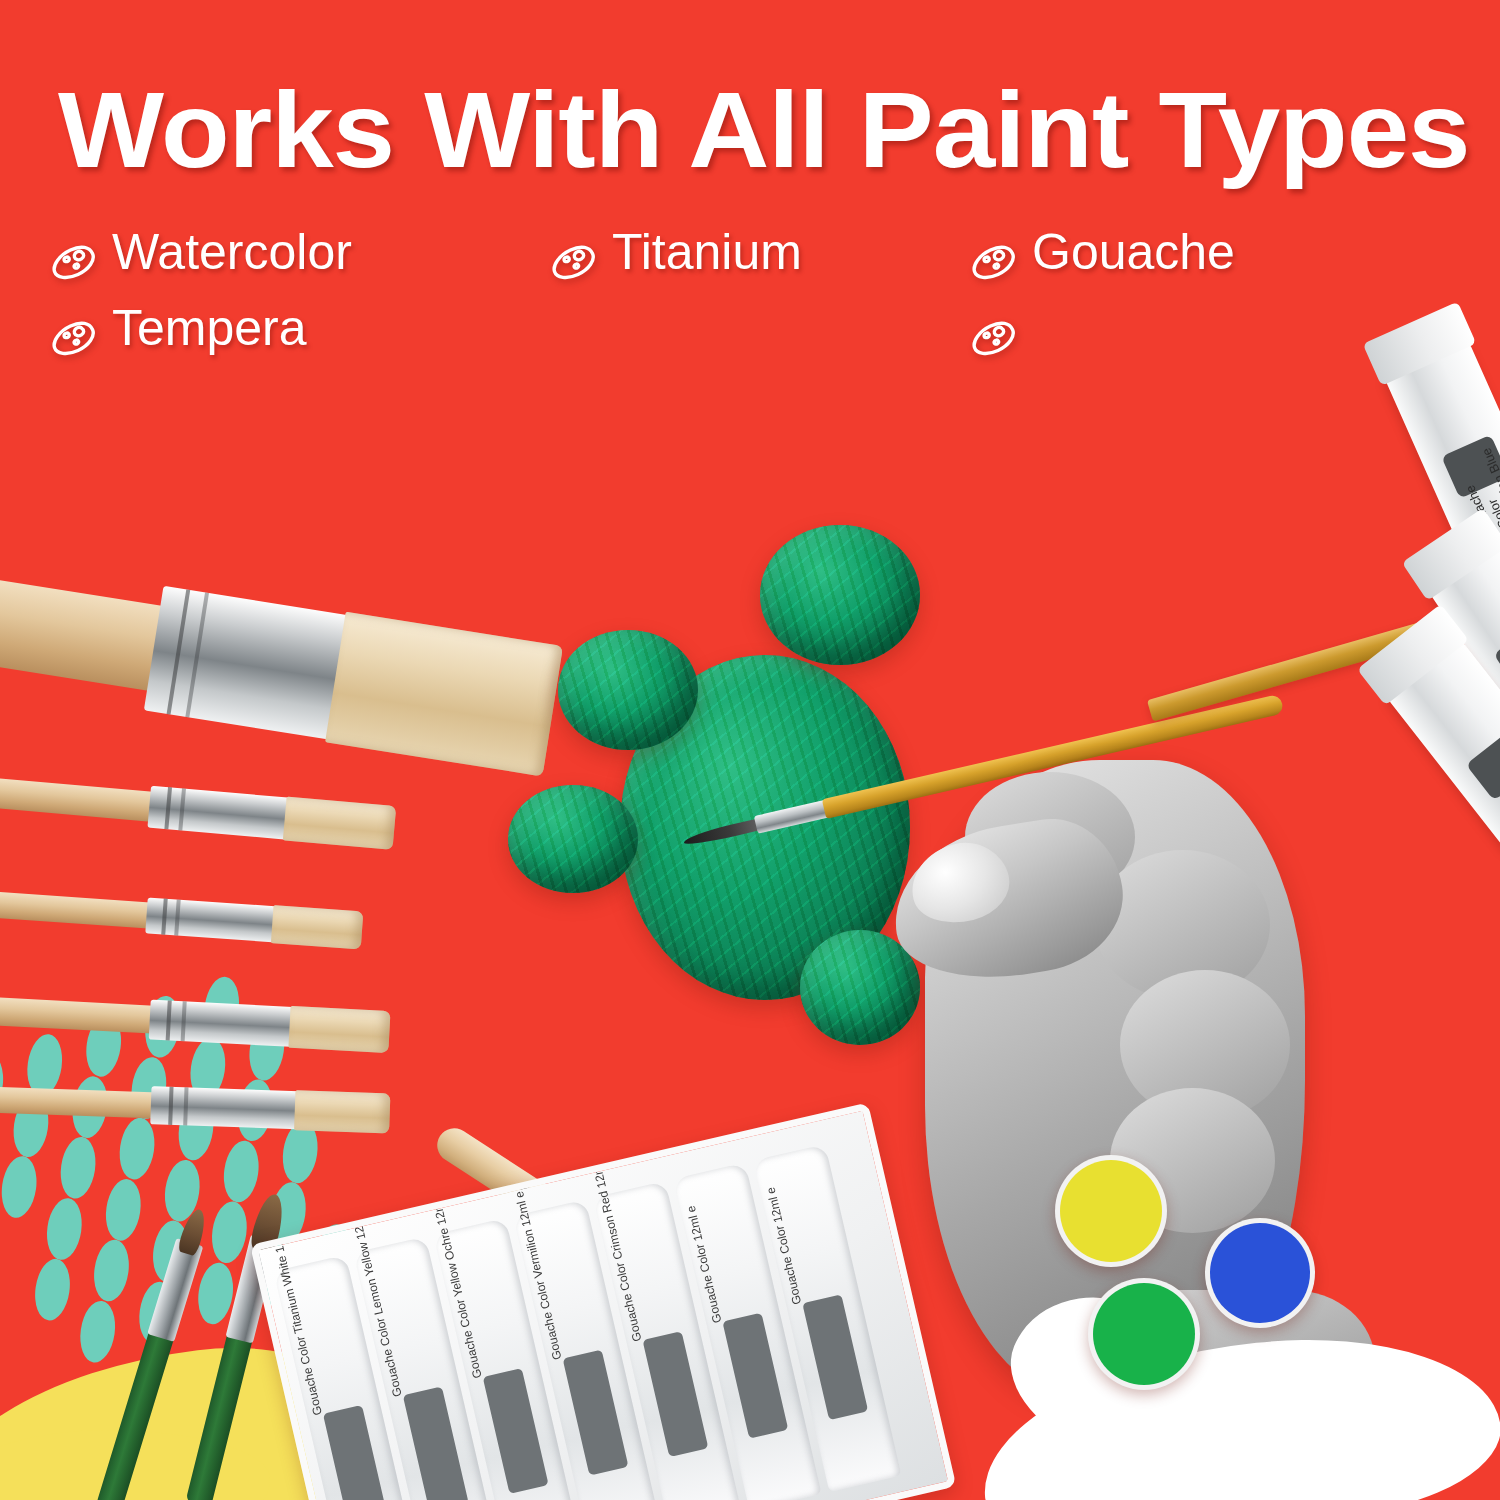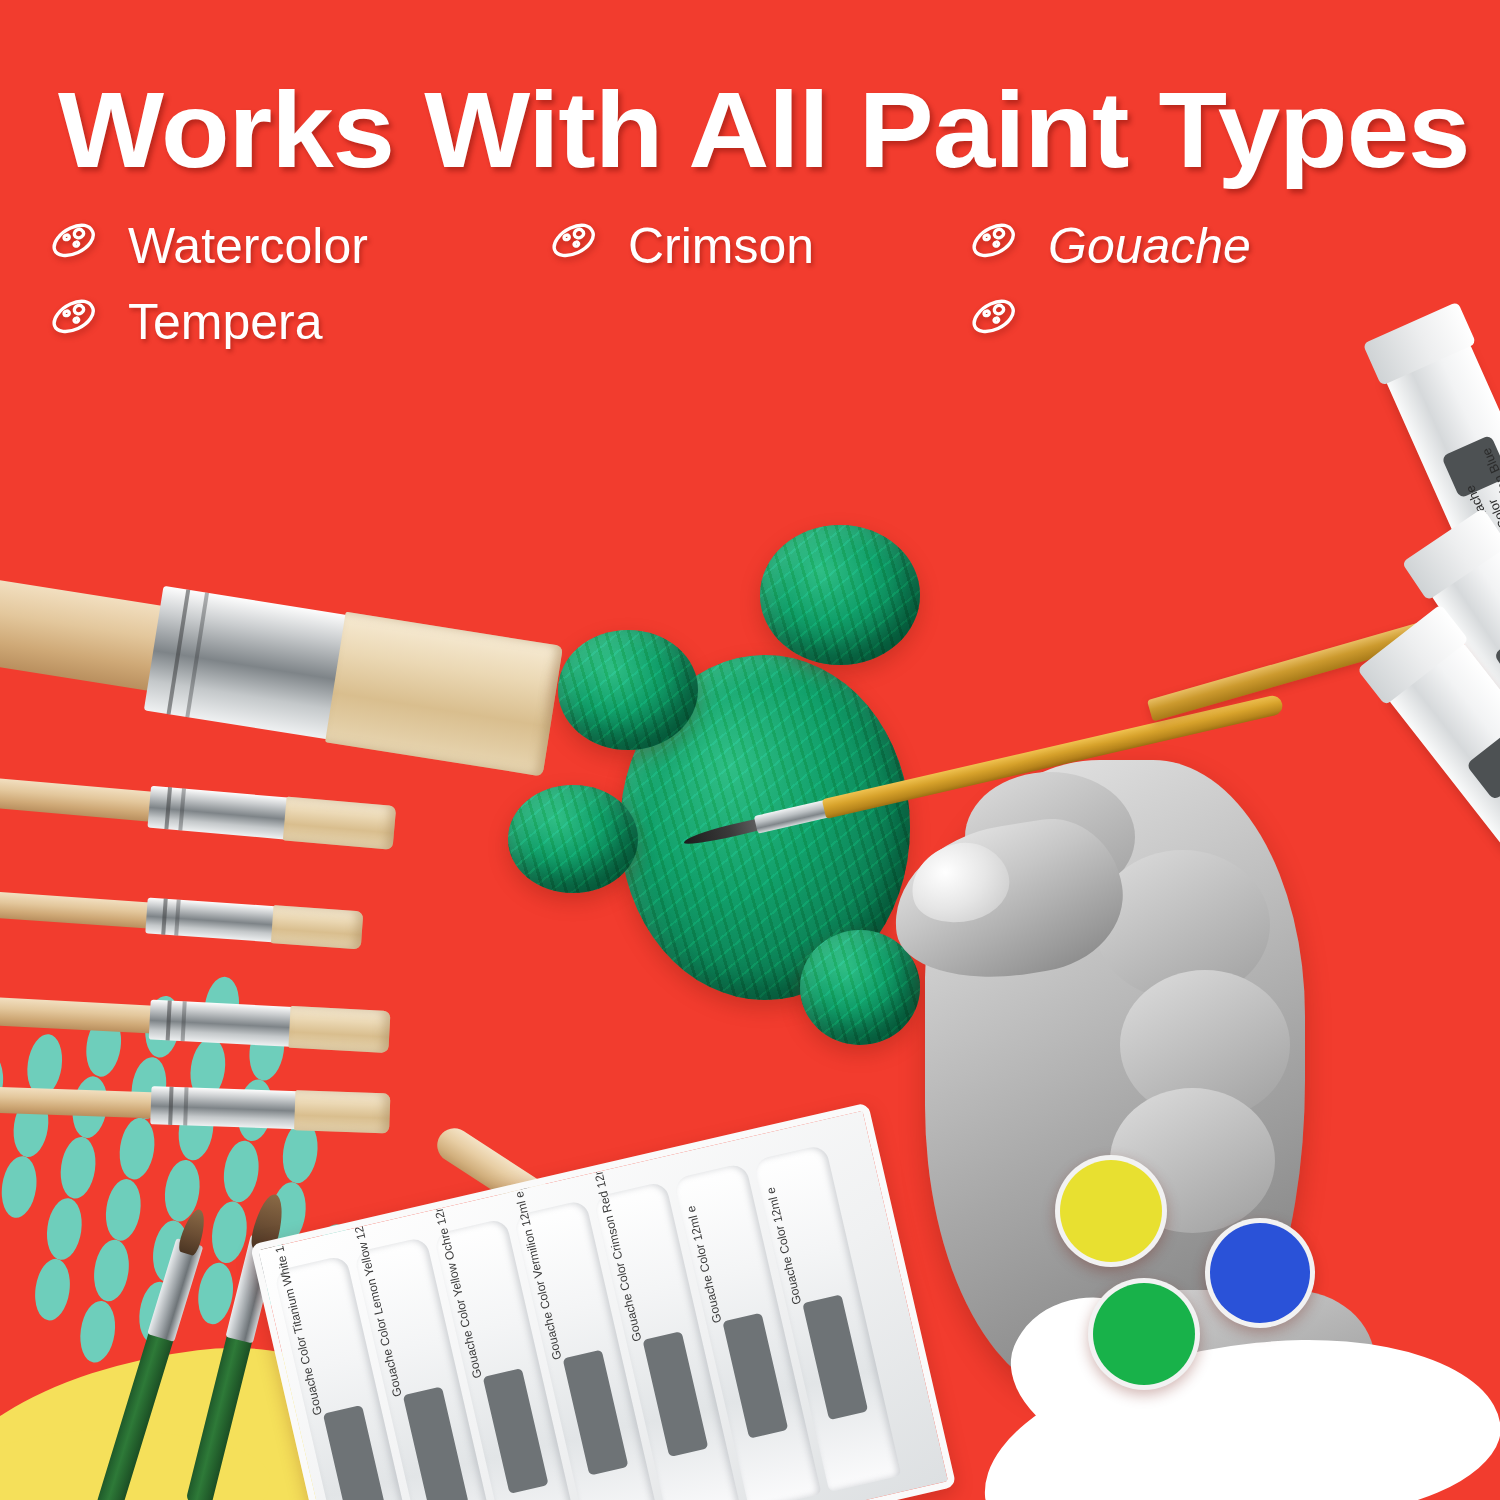--- a/index.html
+++ b/index.html
@@ -43,22 +43,22 @@
     text-shadow:3px 4px 5px rgba(120,14,6,0.45);
     white-space:nowrap;
   }
 
   
   .features{position:absolute;left:52px;top:218px;width:1410px;
     display:flex;flex-direction:row;}
   .fcol{display:flex;flex-direction:column;gap:14px;}
   .fcol.c1{width:500px;}
   .fcol.c2{width:420px;}
-  .fcol.c3{width:480px;font-style:italic;}
-  .frow{display:flex;align-items:flex-start;gap:30px;height:62px;}
+  .fcol.c3{width:480px;}
+  .frow{display:flex;align-items:flex-end;gap:14px;height:62px;}
   .frow .label{
     color:#FFFFFF;font-size:50px;font-weight:400;line-height:56px;
     font-family:"Liberation Sans", sans-serif;
     text-shadow:2px 3px 4px rgba(120,14,6,0.42);white-space:nowrap;
   }
   .palette-icon{width:46px;height:40px;flex:0 0 46px;
     filter:drop-shadow(2px 3px 3px rgba(120,14,6,0.42));}
 
   
   .brush{position:absolute;transform-origin:left center;}
@@ -267,21 +267,21 @@
     <div class="fcol c2">
       <div class="frow">
         <svg class="palette-icon" viewBox="0 0 46 40">
           <g fill="none" stroke="#FFFFFF" stroke-width="3.4" stroke-linecap="round" stroke-linejoin="round">
             <path d="M40.5 13.5c3 6.5-3.5 16-14.5 21C15 39.5 4.5 38 2.5 31.5c-2-6.5 5-16.5 16-21.5 11-5 19-3 22 3.5z"></path>
             <path d="M30 12.5c2.4 1.4 2.2 4.7-.5 6.4-2.7 1.7-6.1 1-7-1.6-.9-2.6 1.2-5.4 4-6 1.3-.3 2.6-.1 3.5 1.2z"></path>
             <path d="M16.5 17.6c1.2.9 1 2.7-.6 3.6-1.6.9-3.4.4-3.8-1-.4-1.4 1-2.9 2.5-3.1.7-.1 1.4 0 1.9.5z"></path>
             <path d="M26 24.5c1.1.8.9 2.4-.5 3.2-1.4.8-3 .3-3.4-.9-.4-1.2.9-2.6 2.2-2.7.6-.1 1.2 0 1.7.4z"></path>
           </g>
         </svg>
-        <span class="label">Crimson</span>
+        <span class="label">Titanium</span>
       </div>
     </div>
 
     <div class="fcol c3">
       <div class="frow">
         <svg class="palette-icon" viewBox="0 0 46 40">
           <g fill="none" stroke="#FFFFFF" stroke-width="3.4" stroke-linecap="round" stroke-linejoin="round">
             <path d="M40.5 13.5c3 6.5-3.5 16-14.5 21C15 39.5 4.5 38 2.5 31.5c-2-6.5 5-16.5 16-21.5 11-5 19-3 22 3.5z"></path>
             <path d="M30 12.5c2.4 1.4 2.2 4.7-.5 6.4-2.7 1.7-6.1 1-7-1.6-.9-2.6 1.2-5.4 4-6 1.3-.3 2.6-.1 3.5 1.2z"></path>
             <path d="M16.5 17.6c1.2.9 1 2.7-.6 3.6-1.6.9-3.4.4-3.8-1-.4-1.4 1-2.9 2.5-3.1.7-.1 1.4 0 1.9.5z"></path>

